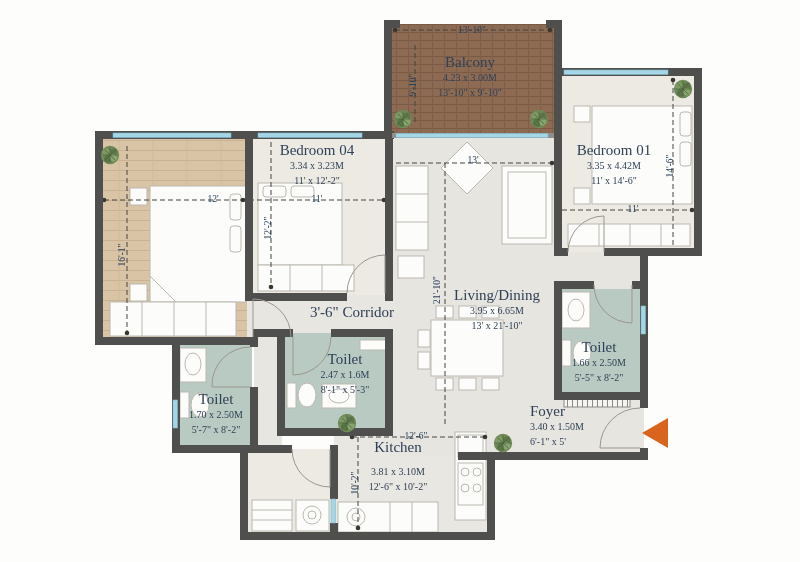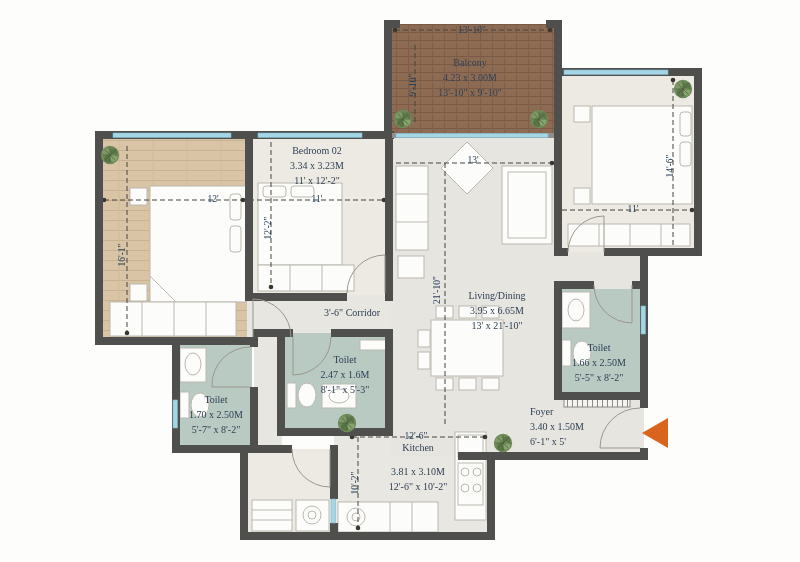--- a/index.html
+++ b/index.html
@@ -5,38 +5,38 @@
   html,body{margin:0;padding:0;background:#ffffff;}
   .plan{
     position:relative;width:800px;height:562px;background:#fdfdfc;
     font-family:"Liberation Serif", serif;color:#2e4156;overflow:hidden;
   }
   svg.drawing{position:absolute;left:0;top:0;}
   .room-label{
     position:absolute;text-align:center;transform:translateX(-50%);
     line-height:15px;font-size:10px;white-space:nowrap;pointer-events:none;
   }
-  .room-label .rname{font-size:10px;}
+  .room-label .rname{font-size:15px;}
   .room-label.left-align{transform:none;text-align:left;}
   .gap-top{margin-top:9px;}
   .dim{
     position:absolute;font-size:9.5px;color:#28405a;white-space:nowrap;
     transform:translate(-50%,-50%);pointer-events:none;
   }
   .dim.v{transform:translate(-50%,-50%) rotate(-90deg);}
   
   .lbl-balcony{left:470px;top:55px;}
   .lbl-bedroom02{left:317px;top:143px;}
   .lbl-bedroom01{left:614px;top:143px;}
   .lbl-master{left:180px;top:220px;}
   .lbl-living{left:497px;top:288px;}
   .lbl-toiletC{left:345px;top:352px;}
   .lbl-toiletR{left:599px;top:340px;}
   .lbl-toiletL{left:216px;top:392px;}
-  .lbl-kitchen{left:418px;top:440px;}
+  .lbl-kitchen{left:398px;top:440px;}
   .lbl-utility{left:290px;top:480px;}
   .lbl-foyer{left:530px;top:404px;}
   .lbl-corridor{left:352px;top:305px;}
   
   .d-balw{left:472px;top:30px;}
   .d-bald{left:413px;top:85px;}
   .d-masw{left:177px;top:199px;margin-left:36px;}
   .d-masl{left:122px;top:255px;}
   .d-b02w{left:317px;top:199px;}
   .d-b02l{left:268px;top:228px;}
@@ -280,25 +280,30 @@
     <polygon points="668,418 668,448 642,433" fill="#d9641e"></polygon>
   </svg>
 
   <div class="room-label lbl-balcony">
     <div class="rname">Balcony</div>
     <div class="rdim">4.23 x 3.00M</div>
     <div class="rdim">13'-10" x 9'-10"</div>
   </div>
 
   <div class="room-label lbl-bedroom02">
-    <div class="rname">Bedroom 02</div>
+    <div class="rname">Bedroom 04</div>
     <div class="rdim">3.34 x 3.23M</div>
     <div class="rdim">11' x 12'-2"</div>
   </div>
 
+  <div class="room-label lbl-bedroom01">
+    <div class="rname">Bedroom 01</div>
+    <div class="rdim">3.35 x 4.42M</div>
+    <div class="rdim">11' x 14'-6"</div>
+  </div>
 
 
   <div class="room-label lbl-living">
     <div class="rname">Living/Dining</div>
     <div class="rdim">3.95 x 6.65M</div>
     <div class="rdim">13' x 21'-10"</div>
   </div>
 
   <div class="room-label lbl-toiletC">
     <div class="rname">Toilet</div>

